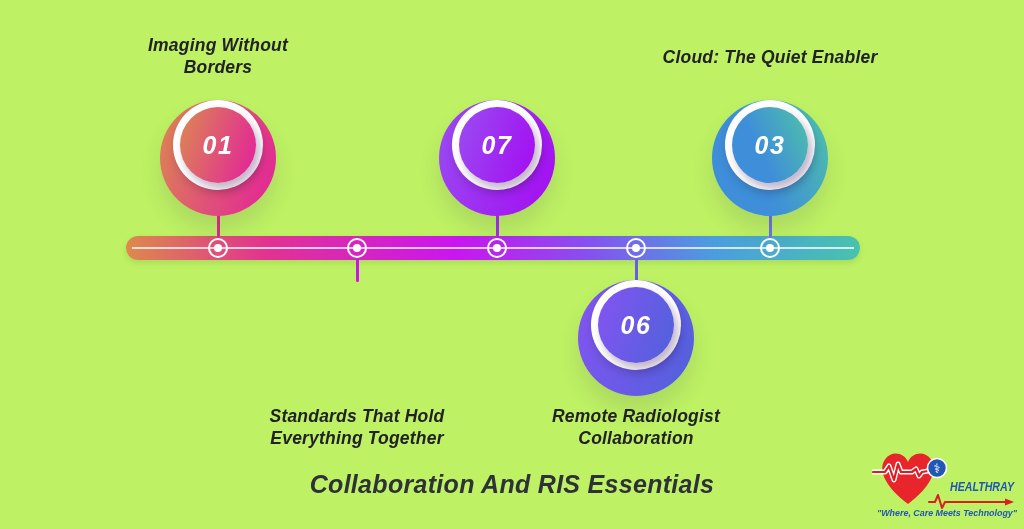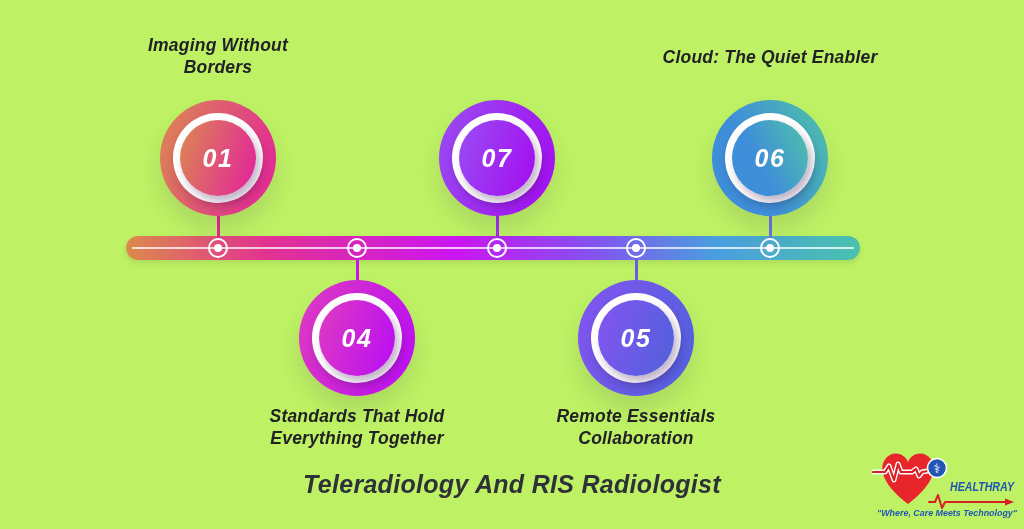--- a/index.html
+++ b/index.html
@@ -13,21 +13,21 @@
     line-height:1.24;color:#222226;letter-spacing:.2px;
   }
   .l1{left:128px;top:35px;width:180px}
   .l2{left:402px;top:35px;width:190px}
   .l3{left:620px;top:47px;width:300px}
   .l4{left:252px;top:406px;width:210px}
   .l5{left:536px;top:406px;width:200px}
   
   .circle{
     position:absolute;width:116px;height:116px;border-radius:50%;
-    display:flex;align-items:center;justify-content:center;
+    display:flex;justify-content:center;
     box-shadow:0 14px 22px rgba(40,30,70,.12);
   }
   .ring{
     width:90px;height:90px;border-radius:50%;background:#fff;
     display:flex;align-items:center;justify-content:center;
     box-shadow:0 5px 9px rgba(0,0,0,.10);
   }
   .inner{
     width:76px;height:76px;border-radius:50%;
     display:flex;align-items:center;justify-content:center;
@@ -91,59 +91,52 @@
 
   <div class="marker d1"></div>
   <div class="marker d2"></div>
   <div class="marker d3"></div>
   <div class="marker d4"></div>
   <div class="marker d5"></div>
 
   <div class="mlabel l1">Imaging Without Borders</div>
   <div class="mlabel l3">Cloud: The Quiet Enabler</div>
   <div class="mlabel l4">Standards That Hold Everything Together</div>
-  <div class="mlabel l5">Remote Essentials Collaboration</div>
+  <div class="mlabel l5">Remote Radiologist Collaboration</div>
 
   <div class="circle c1 g1">
     <div class="ring">
       <div class="inner g1">
         <span class="num">01</span>
       </div>
     </div>
   </div>
   <div class="circle c2 g2">
     <div class="ring">
       <div class="inner g2">
         <span class="num">07</span>
       </div>
     </div>
   </div>
   <div class="circle c3 g3">
     <div class="ring">
       <div class="inner g3">
-        <span class="num">06</span>
-      </div>
-    </div>
-  </div>
-  <div class="circle c4 g4">
-    <div class="ring">
-      <div class="inner g4">
-        <span class="num">04</span>
+        <span class="num">03</span>
       </div>
     </div>
   </div>
   <div class="circle c5 g5">
     <div class="ring">
       <div class="inner g5">
-        <span class="num">05</span>
+        <span class="num">06</span>
       </div>
     </div>
   </div>
 
-  <div class="title">Teleradiology And RIS Radiologist</div>
+  <div class="title">Collaboration And RIS Essentials</div>
 
   <div class="logo">
     <svg width="150" height="86" viewBox="0 0 150 86" xmlns="http://www.w3.org/2000/svg">
       <path d="M36,63 C15,47 5,30 13,18.5 C19,9.5 32,11 36,21 C40,11 53,9.5 59,18.5 C67,30 57,47 36,63 Z" fill="#e8252b"></path>
       <g fill="none" stroke-linecap="round" stroke-linejoin="round">
         <polyline points="1,31 13,31 17,25 22,39 26,23 29,31 40,31 44,28 47,35 50,31 56,30" stroke="#ffffff" stroke-width="5"></polyline>
         <polyline points="1,31 13,31 17,25 22,39 26,23 29,31 40,31 44,28 47,35 50,31 56,30" stroke="#d91e26" stroke-width="2.2"></polyline>
       </g>
       <circle cx="65" cy="27" r="9.5" fill="#2156b5" stroke="#ffffff" stroke-width="1.6"></circle>
       <text x="65" y="32" text-anchor="middle" font-size="13" fill="#ffffff" font-family="'DejaVu Sans',sans-serif">⚕</text>

